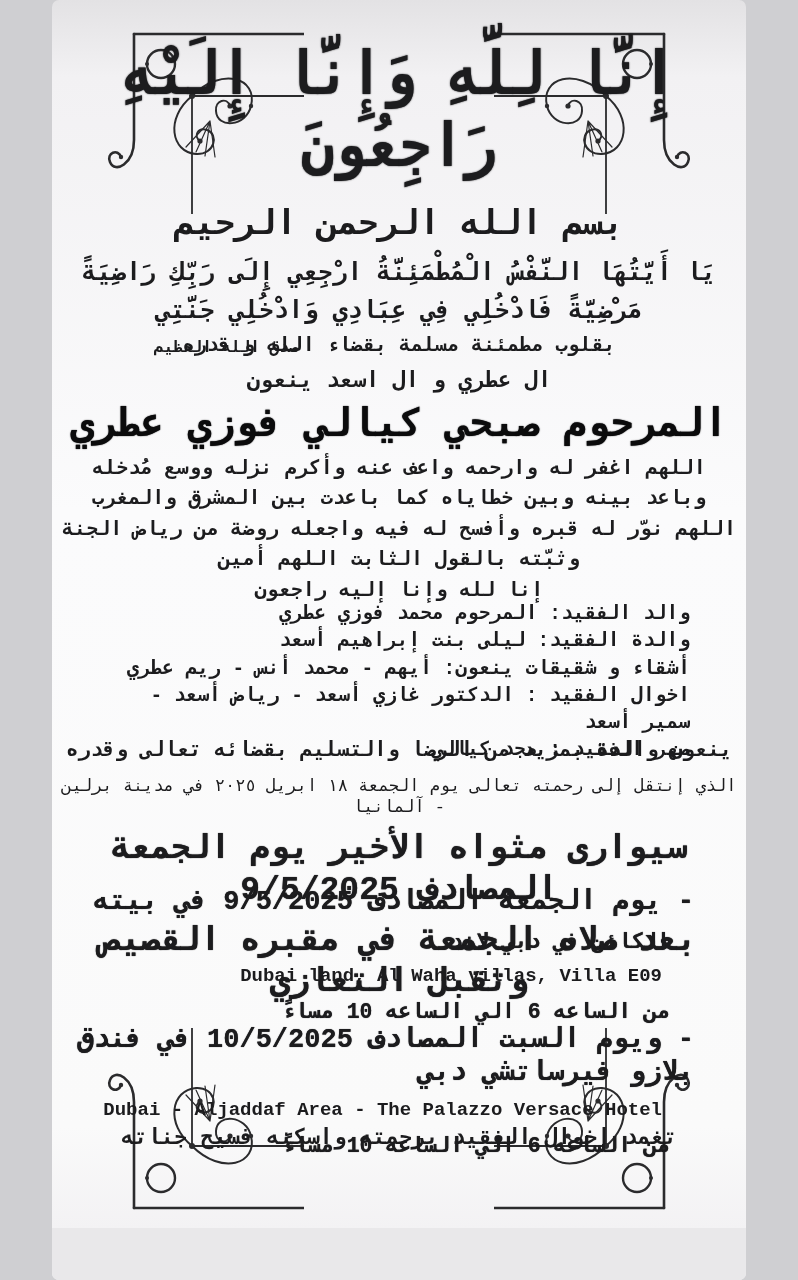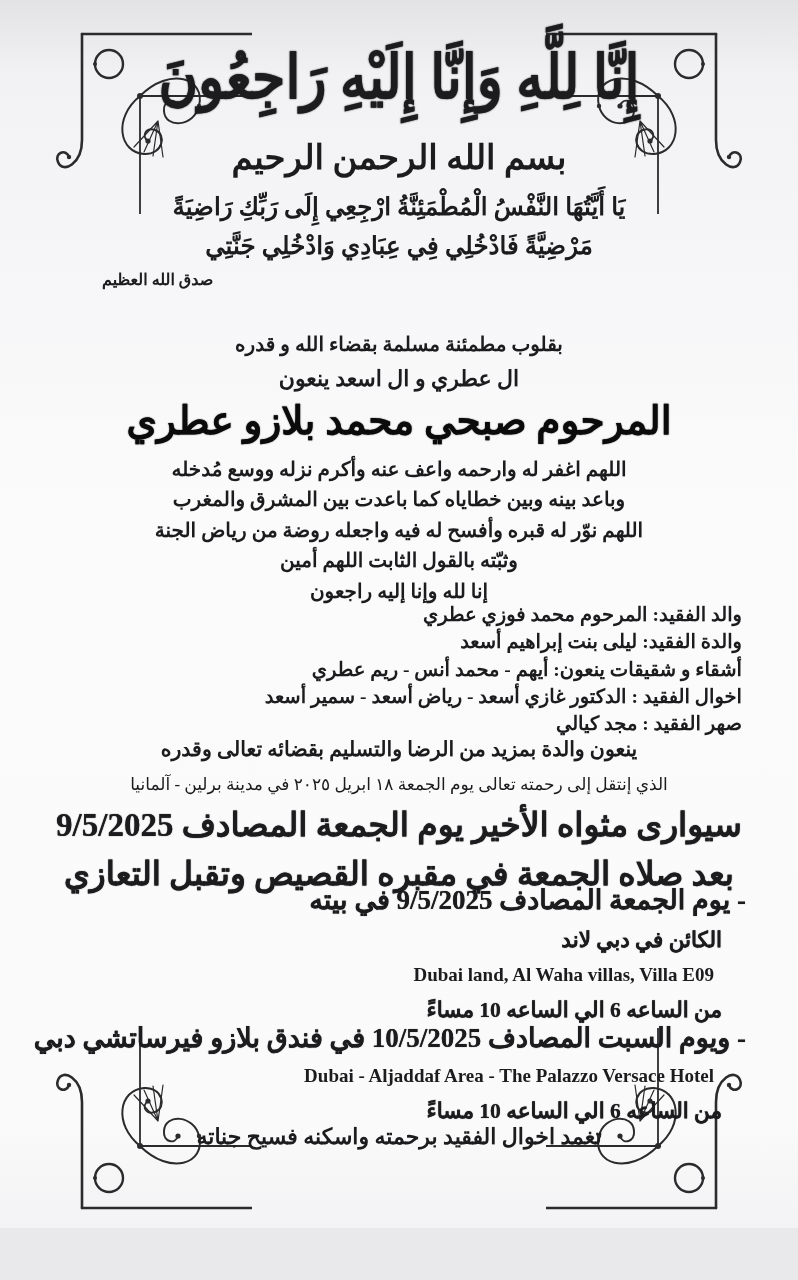--- a/index.html
+++ b/index.html
@@ -1,28 +1,29 @@
 <!DOCTYPE html>
 <html lang="ar" style="--ink: #1c1c1e; --bg-top: #e3e2e4; --bg-mid: #fbfbfc; --bg-band: #e9e8ea;"><head>
 <meta charset="utf-8">
 <style>
   html,body{margin:0;padding:0;background:#cfcfd2;}
   .page{
     position:relative;
-    width:798px;height:1280px;
+    width:694px;height:1280px;
     margin:0 auto;
     overflow:hidden;
     background:linear-gradient(180deg,
       var(--bg-top,#e3e2e4) 0%,
       #f2f1f3 6%,
       var(--bg-mid,#fbfbfc) 40%,
       #fafafa 88%,
       #f3f2f4 96%);
-    font-family:Liberation Serif, serif;
+    font-family:Liberation Mono, monospace;
     color:var(--ink,#1c1c1e);
+    border-radius:7px;
   }
   .bottom-band{
     position:absolute;left:0;right:0;bottom:0;height:52px;
     background:var(--bg-band,#e9e8ea);
   }
   
   .corner{position:absolute;width:200px;height:200px;}
   .corner.tl{top:14px;left:52px;}
   .corner.tr{top:14px;right:52px;transform:scaleX(-1);}
   .corner.bl{top:1028px;left:52px;transform:scaleY(-1);}
@@ -109,21 +110,21 @@
       <div class="calligraphy">إِنَّا لِلَّهِ وَإِنَّا إِلَيْهِ رَاجِعُونَ</div>
       <div class="bismillah">بسم الله الرحمن الرحيم</div>
       <div class="verse">يَا أَيَّتُهَا النَّفْسُ الْمُطْمَئِنَّةُ ارْجِعِي إِلَى رَبِّكِ رَاضِيَةً</div>
       <div class="verse" style="margin-top:2px">مَرْضِيَّةً فَادْخُلِي فِي عِبَادِي وَادْخُلِي جَنَّتِي</div>
       <div class="sadaqa">صدق الله العظيم</div>
     </div>
 
     <div class="sec" id="sec-announce">
       <div class="intro1">بقلوب مطمئنة مسلمة بقضاء الله و قدره</div>
       <div class="intro2">ال عطري و ال اسعد ينعون</div>
-      <div class="deceased-name">المرحوم صبحي محمد بلازو عطري</div>
+      <div class="deceased-name">المرحوم صبحي كيالي فوزي عطري</div>
     </div>
 
     <div class="sec" id="sec-prayer">
       <div class="prayer-line">اللهم اغفر له وارحمه واعف عنه وأكرم نزله ووسع مُدخله</div>
       <div class="prayer-line">وباعد بينه وبين خطاياه كما باعدت بين المشرق والمغرب</div>
       <div class="prayer-line">اللهم نوّر له قبره وأفسح له فيه واجعله روضة من رياض الجنة</div>
       <div class="prayer-line">وثبّته بالقول الثابت اللهم أمين</div>
       <div class="prayer-line">إنا لله وإنا إليه راجعون</div>
     </div>
 

